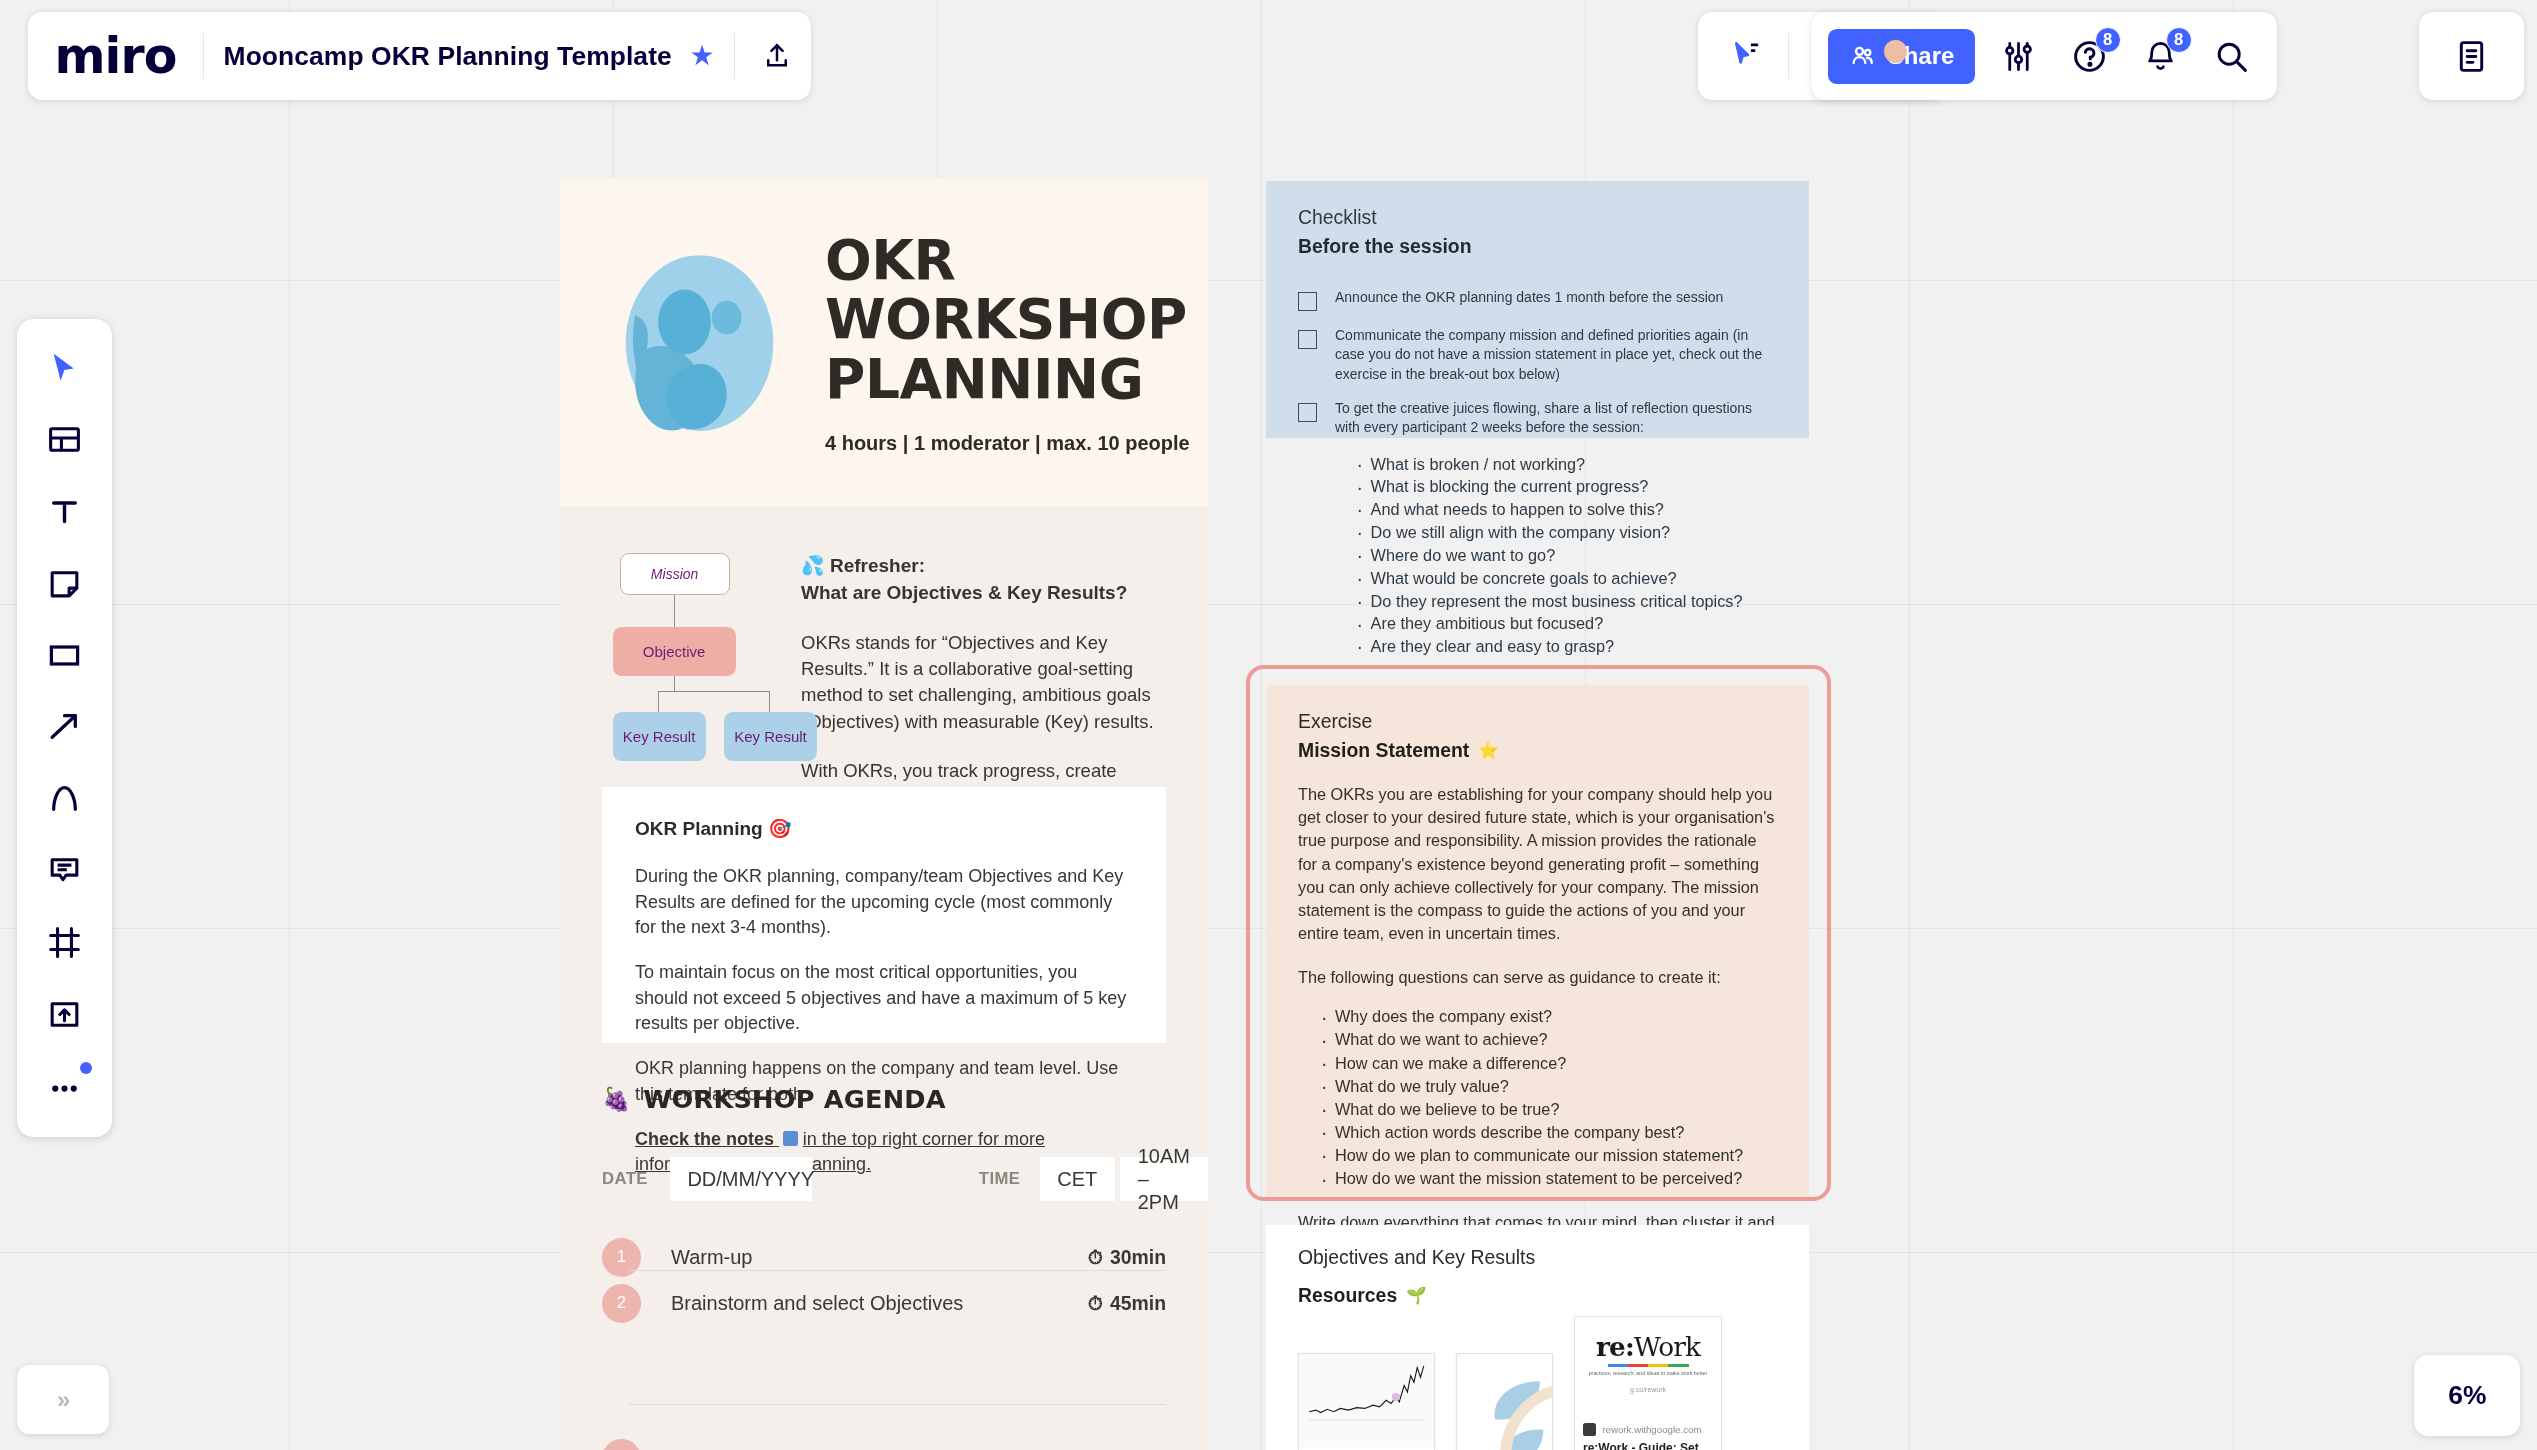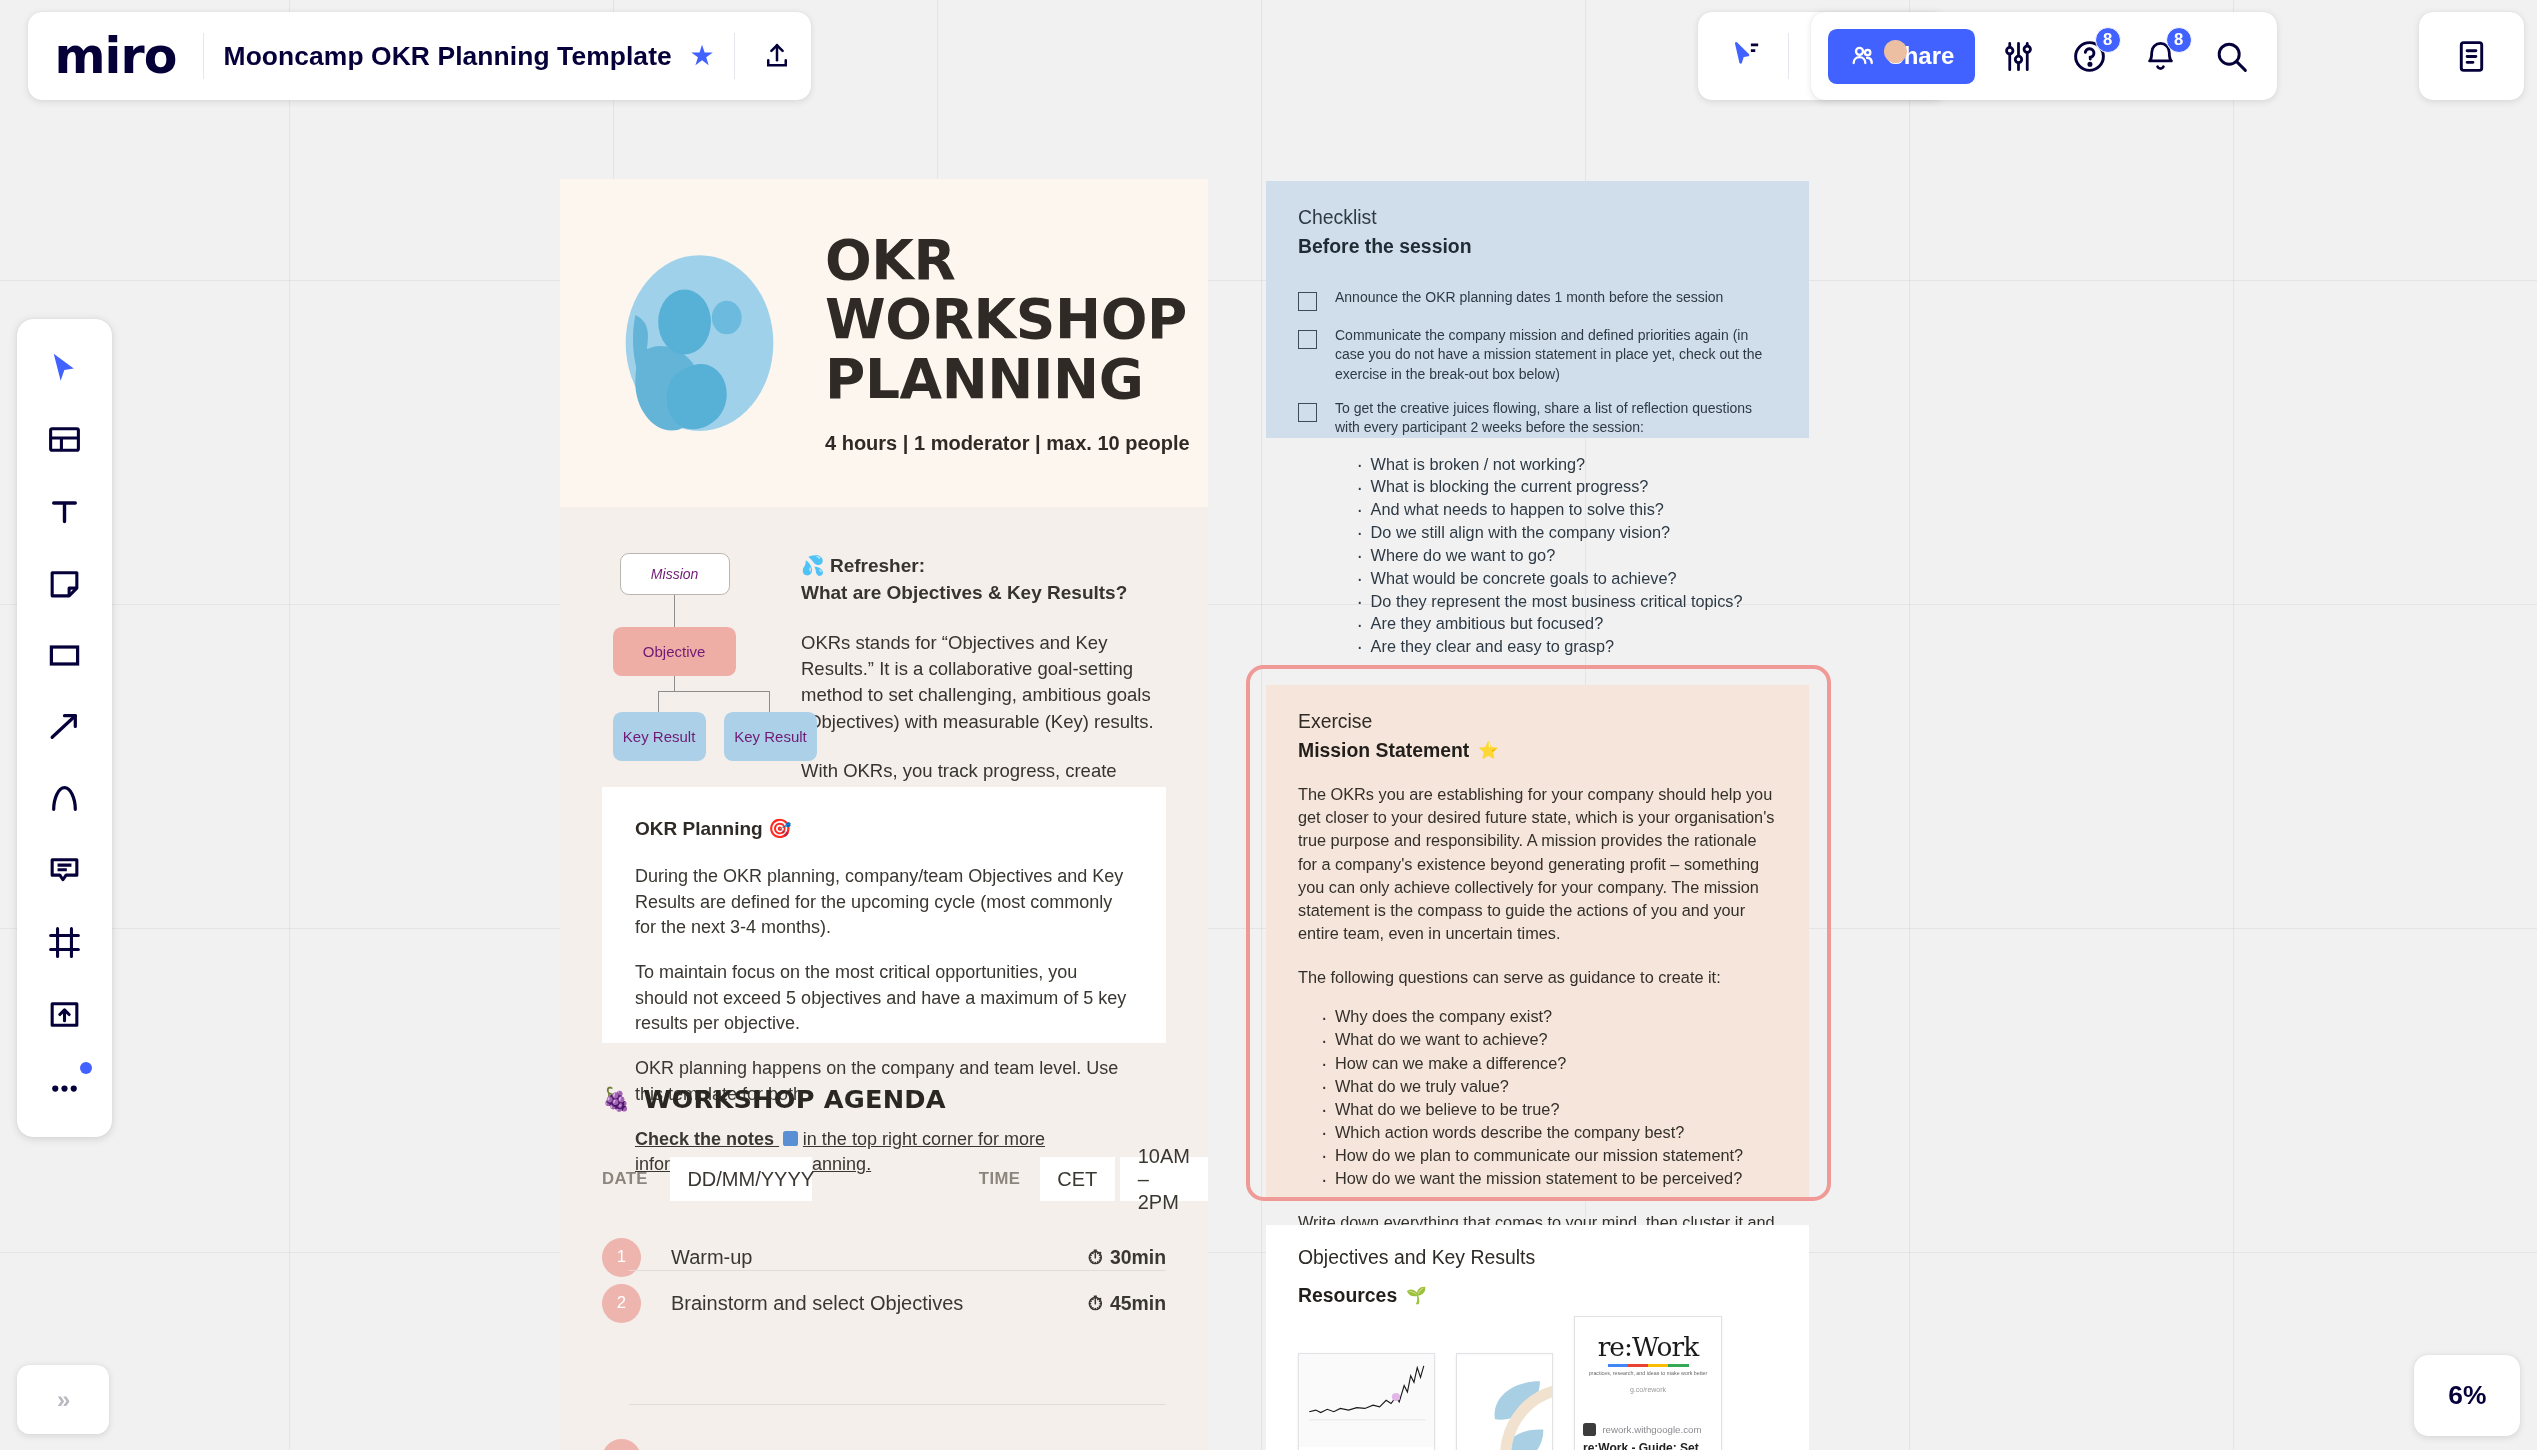--- a/index.html
+++ b/index.html
@@ -241,21 +241,21 @@
   .rs-thumb { height: 93px; background: #fafafa; position: relative; overflow: hidden; }
   .rs-meta { display: flex; align-items: center; gap: 6.2px; padding: 7px 8px 1.8px; }
   .rs-fav { width: 13.2px; height: 13.2px; border-radius: 50%; background: #8ec1e6; flex: none; }
   .rs-fav.sq { border-radius: 2.6px; background: #3c3c3c; }
   .rs-dom { font-size: 9.7px; color: #8b8b90; }
   .rs-name { padding: 2.6px 8px 7px; font-size: 12px; font-weight: 700; color: #222; line-height: 1.26; }
 
   .sparkline { position: absolute; inset: 7px 5.3px 16px 7px; }
   .leafthumb { position: absolute; inset: 0; background: #fff; }
   .rework-logo { font-family: "DejaVu Serif", serif; font-size: 26.4px; color: #1a1a1a; text-align: center; padding-top: 14px; letter-spacing: -0.9px; }
-  .rework-logo b { font-weight: 400; }
+  .rework-logo b { font-weight: 700; }
   .rework-bar { display: flex; width: 81px; height: 3.5px; margin: 1.8px auto 0; }
   .rework-cap { font-size: 5.3px; color: #666; text-align: center; margin-top: 2.6px; }
   .rework-url { font-size: 7px; color: #999; text-align: center; margin-top: 10.6px; }
 </style>
 </head>
 <body>
 
 <div id="root">
 
   <div class="canvas">

